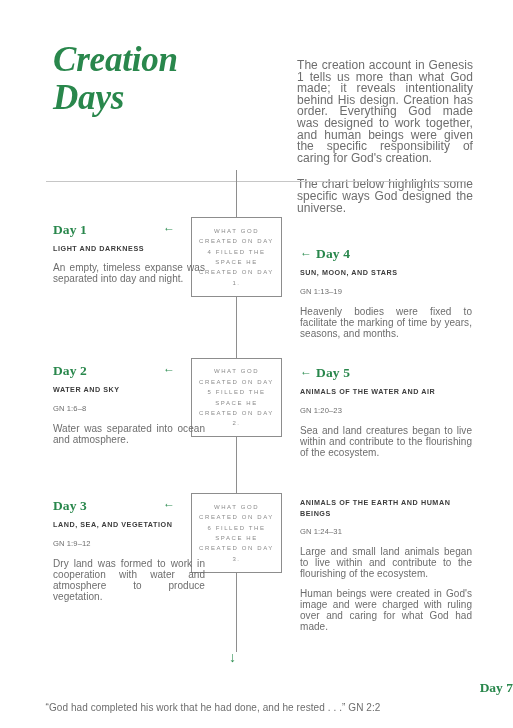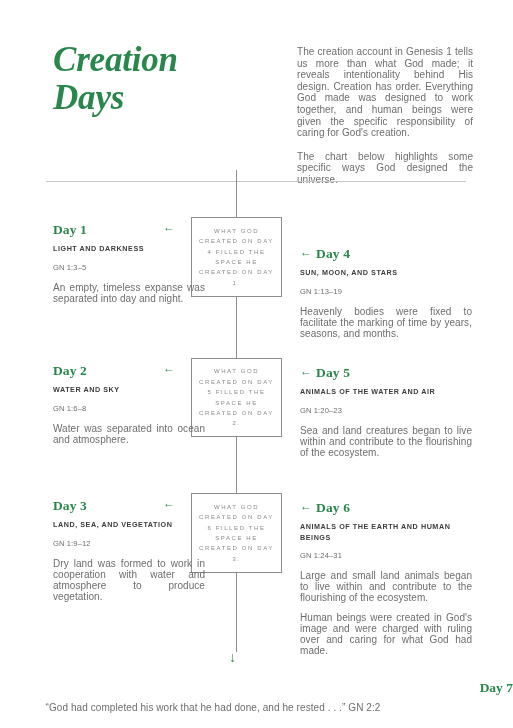--- a/index.html
+++ b/index.html
@@ -33,22 +33,22 @@
     font-style: italic;
   }
   .title .line { display: block; }
 
   .intro {
     position: absolute;
     left: 297px; top: 45px;
     width: 176px;
   }
   .intro p {
-    margin: 1px 0 12px 0;
-    font-size: 10px;
+    margin: 15px 0 12px 0;
+    font-size: 12px;
     line-height: 11.6px;
     text-align: justify;
     color: #6d6d6d;
     letter-spacing: 0.05px;
   }
   .intro p:last-child { margin-bottom: 0; }
 
   .divider {
     position: absolute;
     left: 46px; top: 181px;
@@ -208,21 +208,20 @@
     <div class="cbox-text">WHAT GOD CREATED ON DAY 6 FILLED THE SPACE HE CREATED ON DAY 3.</div>
   </div>
 
   <div class="arrow-left-out" style="left:163px; top:221px;">←</div>
   <div class="arrow-left-out" style="left:163px; top:362px;">←</div>
   <div class="arrow-left-out" style="left:163px; top:497px;">←</div>
 
   <div class="day left" style="top:222px;">
     <div class="day-label">Day 1</div>
     <div class="day-sub">LIGHT AND DARKNESS</div>
-    <div class="day-ref">GN 1:3–5</div>
     <div class="day-body">
       <p>An empty, timeless expanse was separated into day and night.</p>
     </div>
   </div>
 
   <div class="day left" style="top:363px;">
     <div class="day-label">Day 2</div>
     <div class="day-sub">WATER AND SKY</div>
     <div class="day-ref">GN 1:6–8</div>
     <div class="day-body">
@@ -251,21 +250,20 @@
   <div class="day right" style="top:363px;">
     <div class="day-label"><span class="arrow-inline">←</span><span>Day 5</span></div>
     <div class="day-sub">ANIMALS OF THE WATER AND AIR</div>
     <div class="day-ref">GN 1:20–23</div>
     <div class="day-body">
       <p>Sea and land creatures began to live within and contribute to the flourishing of the ecosystem.</p>
     </div>
   </div>
 
   <div class="day right" style="top:498px;">
-    <div class="day-label"><span class="arrow-inline">←</span><span>Day 6</span></div>
     <div class="day-sub">ANIMALS OF THE EARTH AND HUMAN BEINGS</div>
     <div class="day-ref">GN 1:24–31</div>
     <div class="day-body">
       <p>Large and small land animals began to live within and contribute to the flourishing of the ecosystem.</p>
       <p>Human beings were created in God's image and were charged with ruling over and caring for what God had made.</p>
     </div>
   </div>
 
   <div class="arrow-down">↓</div>
   <div class="day7-label">Day 7</div>

